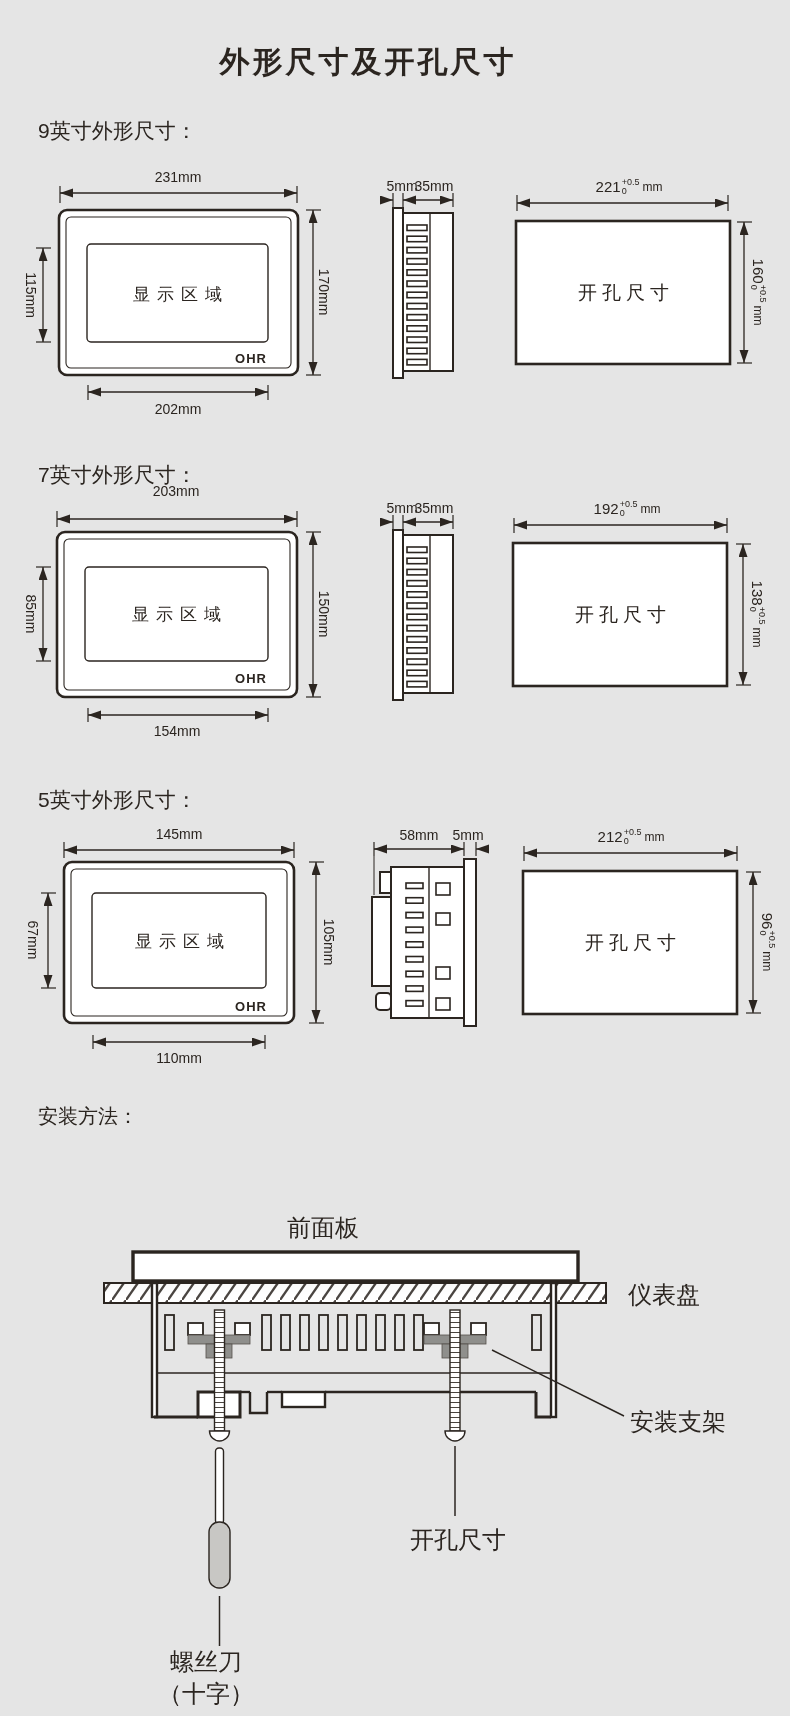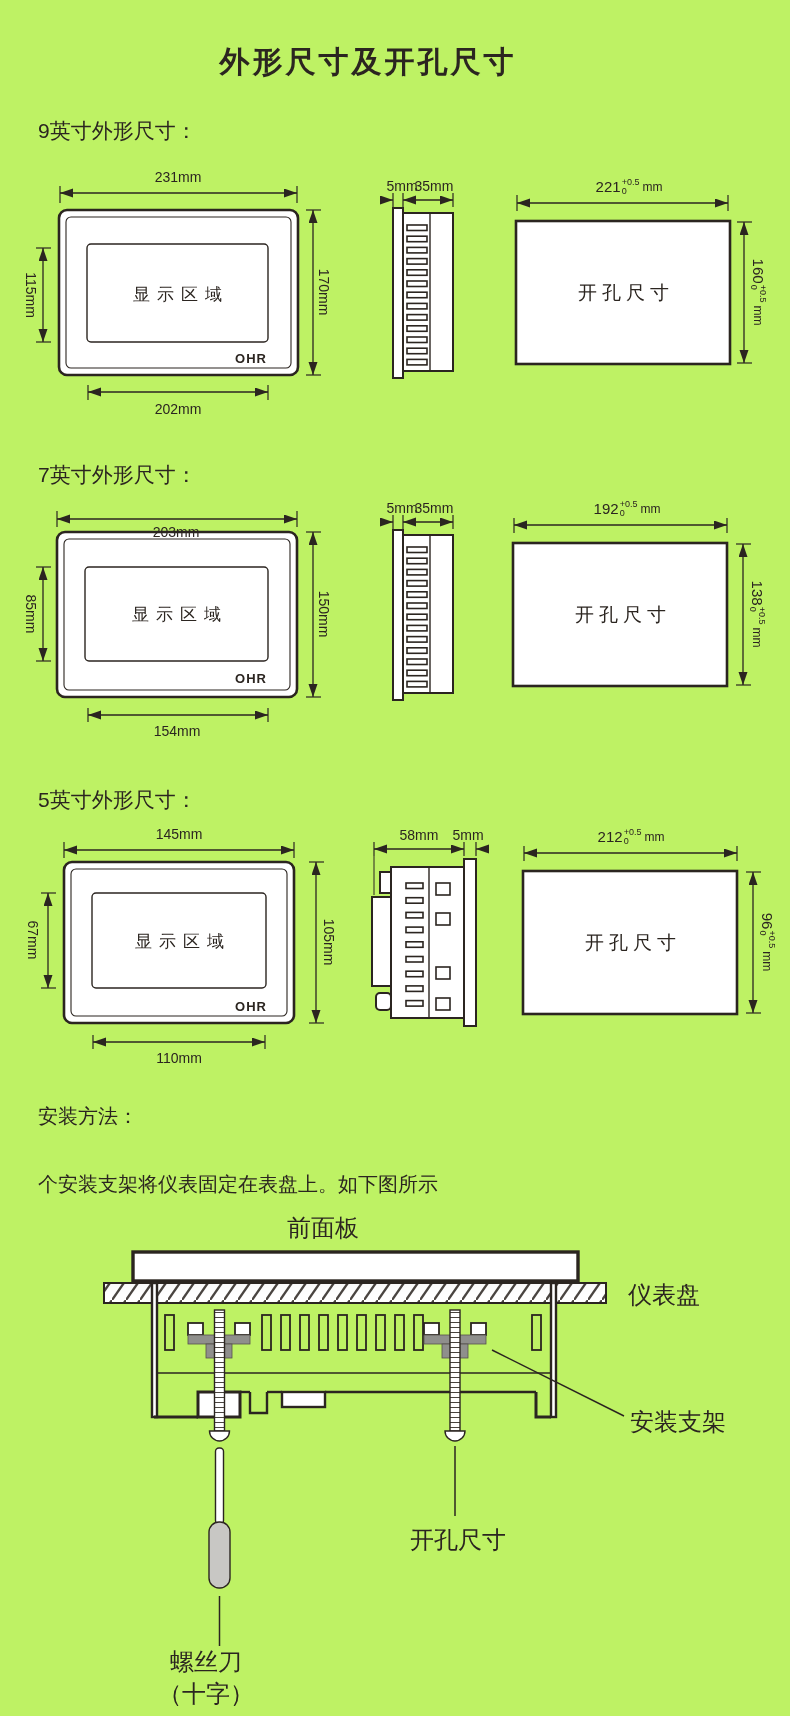--- a/index.html
+++ b/index.html
@@ -1,16 +1,16 @@
 <!DOCTYPE html>
 <html><head>
 <meta charset="utf-8">
 <style>
   html,body{margin:0;padding:0;background:#fff;}
-  #page{position:relative;width:790px;height:1716px;background:#bef264;overflow:hidden;
+  #page{position:relative;width:790px;height:1716px;background:#e5e5e5;overflow:hidden;
         font-family:"Liberation Sans",sans-serif;color:#2b2520;}
   #art{position:absolute;left:0;top:0;z-index:1;}
   .txt{position:absolute;z-index:2;white-space:nowrap;}
   .hl{transform:translate(-50%,-50%);}
   .vl{transform:translate(-50%,-50%) rotate(90deg);}
   .title{font-size:30px;font-weight:bold;letter-spacing:3px;font-family:"Liberation Sans",sans-serif;}
   .sec{font-size:21px;font-weight:500;font-family:"Liberation Sans",sans-serif;transform:none;}
   .dim{font-size:14px;font-family:"Liberation Sans",sans-serif;}
   .cn{font-family:"Liberation Serif",serif;}
   .area{font-size:17px;letter-spacing:7px;}
@@ -303,21 +303,21 @@
 <div class="txt vl tol" style="left:758px;top:292px">
   <span class="v">160</span>
   <span class="ss">
         <span>+0.5</span>
         <span>0</span>
       </span>
   <span class="unit">mm</span>
 </div>
 <div class="txt hl cn cut" style="left:626px;top:293px">开孔尺寸</div>
 
-<div class="txt hl dim" style="left:176px;top:532px">203mm</div>
+<div class="txt hl dim" style="left:176px;top:491px">203mm</div>
 <div class="txt vl dim" style="left:31px;top:614px">85mm</div>
 <div class="txt vl dim" style="left:324px;top:614px">150mm</div>
 <div class="txt hl dim" style="left:177px;top:731px">154mm</div>
 <div class="txt hl cn area" style="left:180px;top:614px">显示区域</div>
 <div class="txt hl logo" style="left:251px;top:678px">OHR</div>
 <div class="txt hl dim" style="left:402px;top:508px">5mm</div>
 <div class="txt hl dim" style="left:434px;top:508px">35mm</div>
 <div class="txt hl tol" style="left:627px;top:508px">
   <span class="v">192</span>
   <span class="ss">
@@ -356,21 +356,20 @@
   <span class="v">96</span>
   <span class="ss">
         <span>+0.5</span>
         <span>0</span>
       </span>
   <span class="unit">mm</span>
 </div>
 <div class="txt hl cn cut" style="left:633px;top:943px">开孔尺寸</div>
 
 <div class="txt para" style="left:38px;top:1100px">安装方法：</div>
-<div class="txt para" style="left:38px;top:1168px">个安装支架将仪表固定在表盘上。如下图所示</div>
 
 <div class="txt hl cn dlabel" style="left:323px;top:1228px">前面板</div>
 <div class="txt cn dlabel" style="left:628px;top:1279px">仪表盘</div>
 <div class="txt cn dlabel" style="left:630px;top:1406px">安装支架</div>
 <div class="txt hl cn dlabel" style="left:458px;top:1540px">开孔尺寸</div>
 <div class="txt hl cn dlabel" style="left:206px;top:1662px">螺丝刀</div>
 <div class="txt hl cn dlabel" style="left:206px;top:1694px">（十字）</div>
 
 </div>
 

